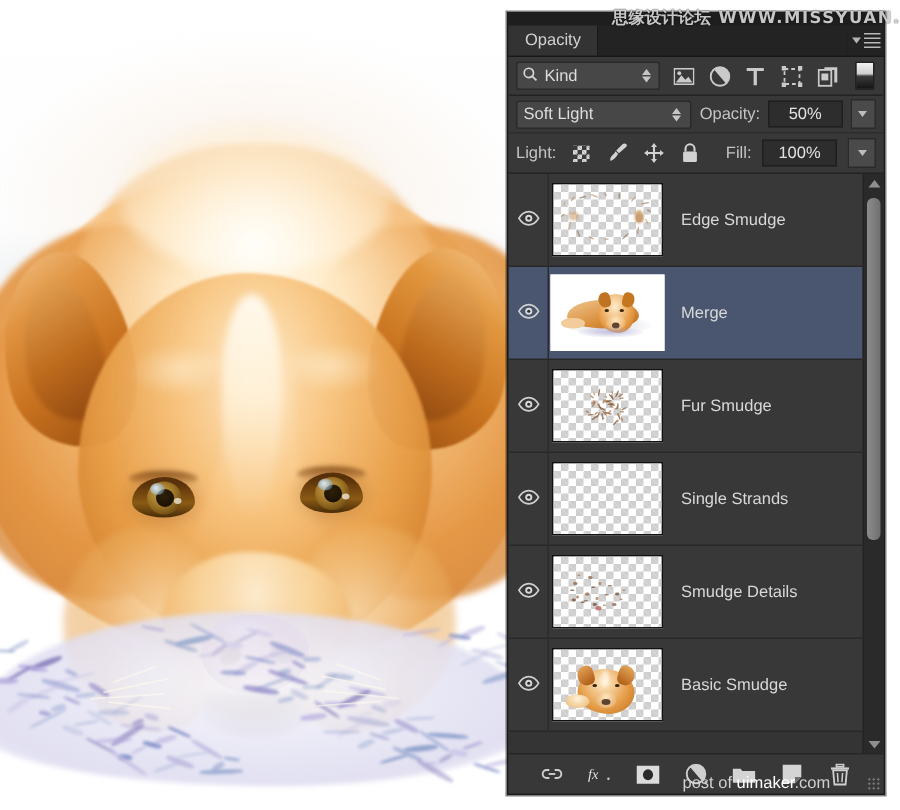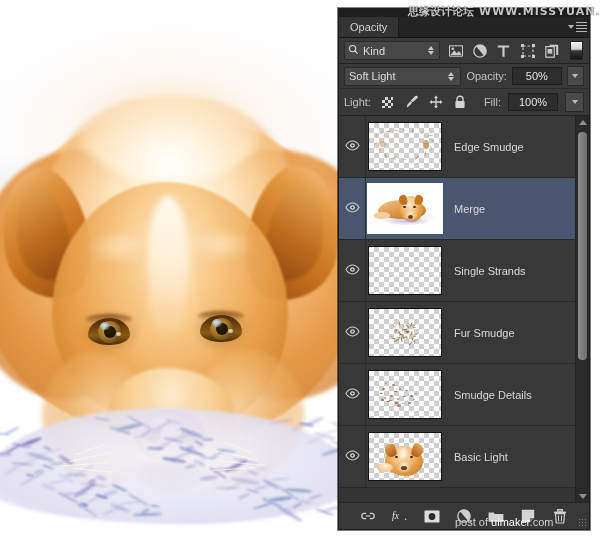--- a/index.html
+++ b/index.html
@@ -745,36 +745,20 @@
             <div class="eye-cell">
               <span><svg width="15" height="11" viewBox="0 0 16 11">
                   <path d="M1 5.5 C3.2 1.8 5.6 0.8 8 0.8 C10.4 0.8 12.8 1.8 15 5.5 C12.8 9.2 10.4 10.2 8 10.2 C5.6 10.2 3.2 9.2 1 5.5 Z" fill="none" stroke="#d0d0d0" stroke-width="1.1"></path>
                   <circle cx="8" cy="5.5" r="2.5" fill="#d8d8d8"></circle>
                   <circle cx="8" cy="5.5" r="1.1" fill="#2e2e2e"></circle>
                 </svg></span>
             </div>
             <div class="thumb-cell">
               <div class="thumb">
                 <div class="checker"></div>
-                <div style="position: absolute; inset: 0px;"></div>
-              </div>
-            </div>
-            <div class="layer-name">Single Strands</div>
-          </div>
-          <div class="layer-row">
-            <div class="eye-cell">
-              <span><svg width="15" height="11" viewBox="0 0 16 11">
-                  <path d="M1 5.5 C3.2 1.8 5.6 0.8 8 0.8 C10.4 0.8 12.8 1.8 15 5.5 C12.8 9.2 10.4 10.2 8 10.2 C5.6 10.2 3.2 9.2 1 5.5 Z" fill="none" stroke="#d0d0d0" stroke-width="1.1"></path>
-                  <circle cx="8" cy="5.5" r="2.5" fill="#d8d8d8"></circle>
-                  <circle cx="8" cy="5.5" r="1.1" fill="#2e2e2e"></circle>
-                </svg></span>
-            </div>
-            <div class="thumb-cell">
-              <div class="thumb">
-                <div class="checker"></div>
                 <div style="position: absolute; inset: 0px;">
                   <div style="position:absolute;left:37.0px;top:23.0px;width:2px;height:1.3px;background:rgba(186,138,92,.78);border-radius:40%;transform:rotate(-90deg)"></div>
                   <div style="position:absolute;left:26.6px;top:28.3px;width:3px;height:1.3px;background:rgba(168,122,80,.78);border-radius:40%;transform:rotate(-37deg)"></div>
                   <div style="position:absolute;left:34.3px;top:19.9px;width:4px;height:1.3px;background:rgba(150,106,68,.78);border-radius:40%;transform:rotate(16deg)"></div>
                   <div style="position:absolute;left:40.7px;top:29.8px;width:5px;height:1.3px;background:rgba(132,90,56,.78);border-radius:40%;transform:rotate(69deg)"></div>
                   <div style="position:absolute;left:29.1px;top:22.3px;width:2px;height:1.3px;background:rgba(186,138,92,.78);border-radius:40%;transform:rotate(-58deg)"></div>
                   <div style="position:absolute;left:44.1px;top:18.0px;width:3px;height:1.3px;background:rgba(168,122,80,.78);border-radius:40%;transform:rotate(-5deg)"></div>
                   <div style="position:absolute;left:32.4px;top:27.5px;width:4px;height:1.3px;background:rgba(150,106,68,.78);border-radius:40%;transform:rotate(48deg)"></div>
                   <div style="position:absolute;left:28.0px;top:14.0px;width:5px;height:1.3px;background:rgba(132,90,56,.78);border-radius:40%;transform:rotate(-79deg)"></div>
                   <div style="position:absolute;left:40.6px;top:24.9px;width:2px;height:1.3px;background:rgba(186,138,92,.78);border-radius:40%;transform:rotate(-26deg)"></div>
@@ -824,20 +808,36 @@
             <div class="eye-cell">
               <span><svg width="15" height="11" viewBox="0 0 16 11">
                   <path d="M1 5.5 C3.2 1.8 5.6 0.8 8 0.8 C10.4 0.8 12.8 1.8 15 5.5 C12.8 9.2 10.4 10.2 8 10.2 C5.6 10.2 3.2 9.2 1 5.5 Z" fill="none" stroke="#d0d0d0" stroke-width="1.1"></path>
                   <circle cx="8" cy="5.5" r="2.5" fill="#d8d8d8"></circle>
                   <circle cx="8" cy="5.5" r="1.1" fill="#2e2e2e"></circle>
                 </svg></span>
             </div>
             <div class="thumb-cell">
               <div class="thumb">
                 <div class="checker"></div>
+                <div style="position: absolute; inset: 0px;"></div>
+              </div>
+            </div>
+            <div class="layer-name">Single Strands</div>
+          </div>
+          <div class="layer-row">
+            <div class="eye-cell">
+              <span><svg width="15" height="11" viewBox="0 0 16 11">
+                  <path d="M1 5.5 C3.2 1.8 5.6 0.8 8 0.8 C10.4 0.8 12.8 1.8 15 5.5 C12.8 9.2 10.4 10.2 8 10.2 C5.6 10.2 3.2 9.2 1 5.5 Z" fill="none" stroke="#d0d0d0" stroke-width="1.1"></path>
+                  <circle cx="8" cy="5.5" r="2.5" fill="#d8d8d8"></circle>
+                  <circle cx="8" cy="5.5" r="1.1" fill="#2e2e2e"></circle>
+                </svg></span>
+            </div>
+            <div class="thumb-cell">
+              <div class="thumb">
+                <div class="checker"></div>
                 <div style="position: absolute; inset: 0px;">
                   <div style="position:absolute;left:16px;top:12px;width:1.6px;height:1.4px;border-radius:50%;background:rgba(172,128,96,.8)"></div>
                   <div style="position:absolute;left:13px;top:17px;width:2.5px;height:2.2px;border-radius:50%;background:rgba(146,106,78,.8)"></div>
                   <div style="position:absolute;left:11px;top:22px;width:3.4000000000000004px;height:1.4px;border-radius:50%;background:rgba(120,84,60,.8)"></div>
                   <div style="position:absolute;left:15px;top:26px;width:1.6px;height:2.2px;border-radius:50%;background:rgba(172,128,96,.8)"></div>
                   <div style="position:absolute;left:20px;top:29px;width:2.5px;height:1.4px;border-radius:50%;background:rgba(146,106,78,.8)"></div>
                   <div style="position:absolute;left:26px;top:31px;width:3.4000000000000004px;height:2.2px;border-radius:50%;background:rgba(120,84,60,.8)"></div>
                   <div style="position:absolute;left:33px;top:32px;width:1.6px;height:1.4px;border-radius:50%;background:rgba(172,128,96,.8)"></div>
                   <div style="position:absolute;left:39px;top:31px;width:2.5px;height:2.2px;border-radius:50%;background:rgba(146,106,78,.8)"></div>
                   <div style="position:absolute;left:25px;top:20px;width:3.4000000000000004px;height:1.4px;border-radius:50%;background:rgba(120,84,60,.8)"></div>
@@ -875,21 +875,21 @@
                   <div style="position:absolute;left:43px;top:11px;width:11px;height:13px;border-radius:40% 60% 60% 40%;background:linear-gradient(200deg,#eaae61,#ab5811);transform:rotate(16deg)"></div>
                   <div style="position:absolute;left:8px;top:30px;width:16px;height:9px;border-radius:46% 54% 50% 50%;background:radial-gradient(ellipse at 50% 30%,#fff1d8,#e8b76e)"></div>
                   <div style="position:absolute;left:28px;top:28px;width:14px;height:11px;border-radius:48%;background:radial-gradient(ellipse at 50% 34%,#ffe7bf,#dfa058)"></div>
                   <div style="position:absolute;left:32px;top:33px;width:6px;height:4px;border-radius:50%;background:#5c4330"></div>
                   <div style="position:absolute;left:26px;top:23px;width:3.4px;height:2.4px;border-radius:50%;background:#34220a"></div>
                   <div style="position:absolute;left:41px;top:23px;width:3.4px;height:2.4px;border-radius:50%;background:#34220a"></div>
                   <div style="position:absolute;left:32px;top:14px;width:5px;height:11px;border-radius:50%;background:rgba(255,248,231,.7);filter:blur(1px)"></div>
                 </div>
               </div>
             </div>
-            <div class="layer-name">Basic Light</div>
+            <div class="layer-name">Basic Smudge</div>
           </div>
         </div>
       <div class="vscroll">
         <div class="sc-arrow up">
             <i></i>
           </div>
         <div class="sc-track">
           <div class="sc-thumb"></div>
         </div>
         <div class="sc-arrow dn">

